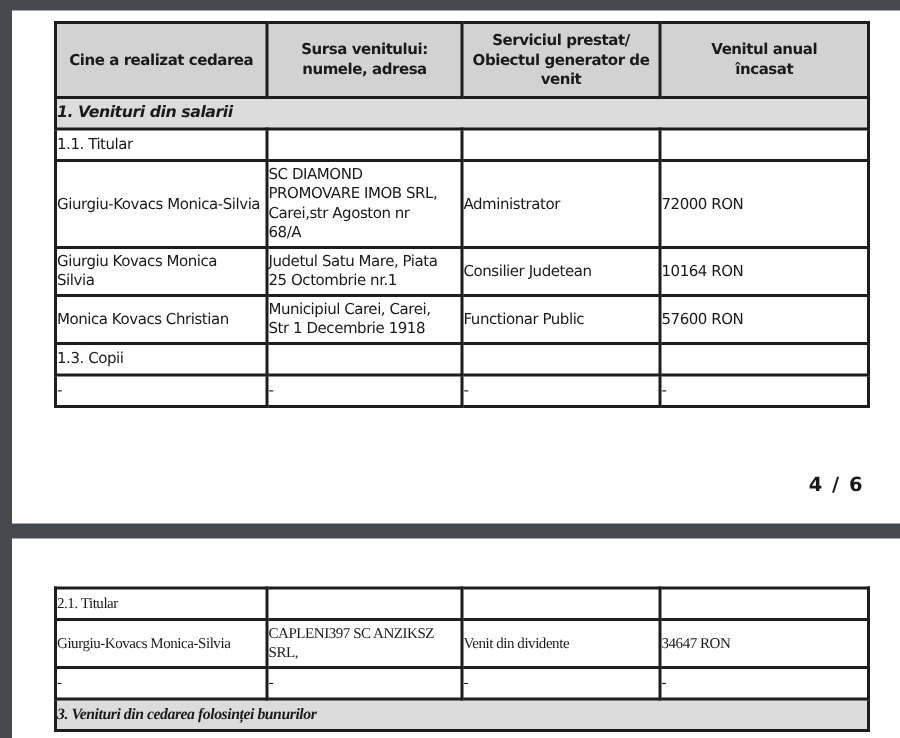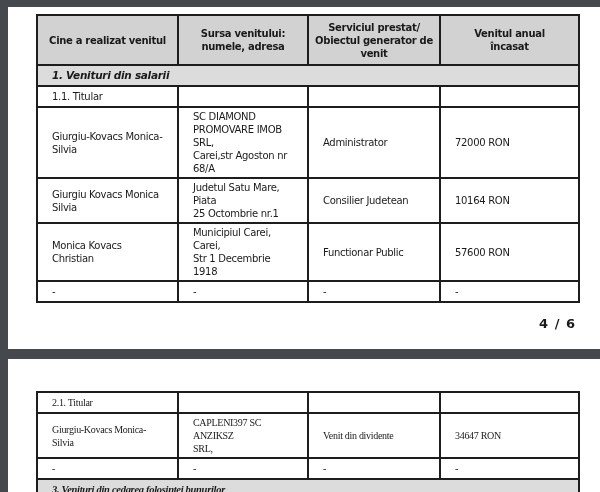--- a/index.html
+++ b/index.html
@@ -29,21 +29,21 @@
     border:2px solid var(--border, #1d1d1d);
     white-space:pre-line; vertical-align:middle;
     line-height:1.3; letter-spacing:-0.3px;
   }
   table.decl th {
     background: var(--header_cell_bg, #d2d2d2);
     font-size:10px; font-weight:bold; text-align:center;
     padding:4px 4px; height:40px;
   }
   table.decl td {
-    font-size:10px; padding:2px 14px; height:15px; text-align:left;
+    font-size:10px; padding:2px 0; height:15px; text-align:left;
   }
   tr.section td {
     background: var(--section_row_bg, #dcdcdc);
     font-style:italic; font-weight:600; font-size:10.5px;
   }
   .page-num {
     position:absolute; top:309px; right:24px;
     font-size:13px; font-weight:600; letter-spacing:1px;
   }
 </style>
@@ -55,21 +55,21 @@
   <div class="page page-4">
     <table class="decl" id="table-page4">
       <colgroup>
           <col class="c1">
           <col class="c2">
           <col class="c3">
           <col class="c4">
         </colgroup>
     <thead>
           <tr>
-            <th>Cine a realizat venitul</th>
+            <th>Cine a realizat cedarea</th>
             <th>Sursa venitului:
 numele, adresa</th>
             <th>Serviciul prestat/
 Obiectul generator de
 venit</th>
             <th>Venitul anual
 încasat</th>
           </tr>
         </thead>
         <tbody>
@@ -98,20 +98,26 @@
 25 Octombrie nr.1</td>
             <td>Consilier Judetean</td>
             <td>10164 RON</td>
           </tr>
           <tr>
             <td>Monica Kovacs Christian</td>
             <td>Municipiul Carei, Carei,
 Str 1 Decembrie 1918</td>
             <td>Functionar Public</td>
             <td>57600 RON</td>
+          </tr>
+          <tr>
+            <td>1.3. Copii</td>
+            <td></td>
+            <td></td>
+            <td></td>
           </tr>
           <tr>
             <td>-</td>
             <td>-</td>
             <td>-</td>
             <td>-</td>
           </tr>
         </tbody>
       </table>
     <div class="page-num">4 / 6</div>

